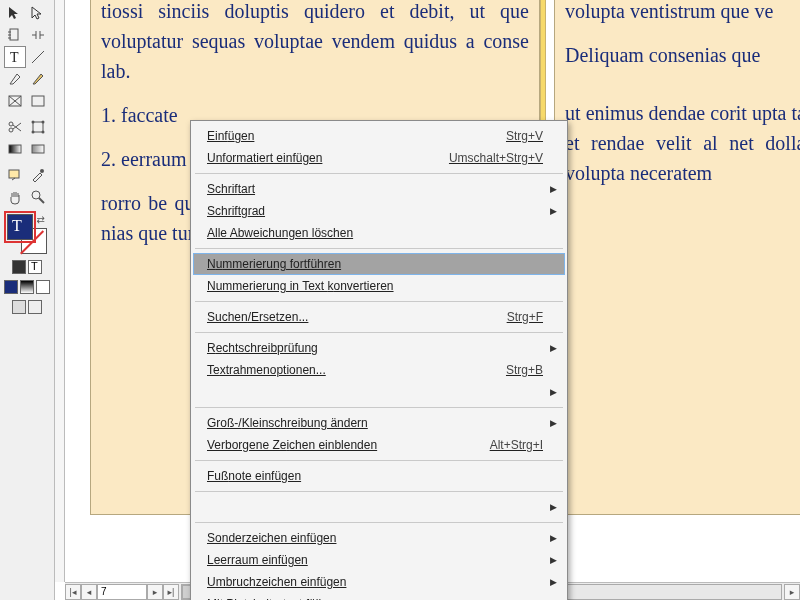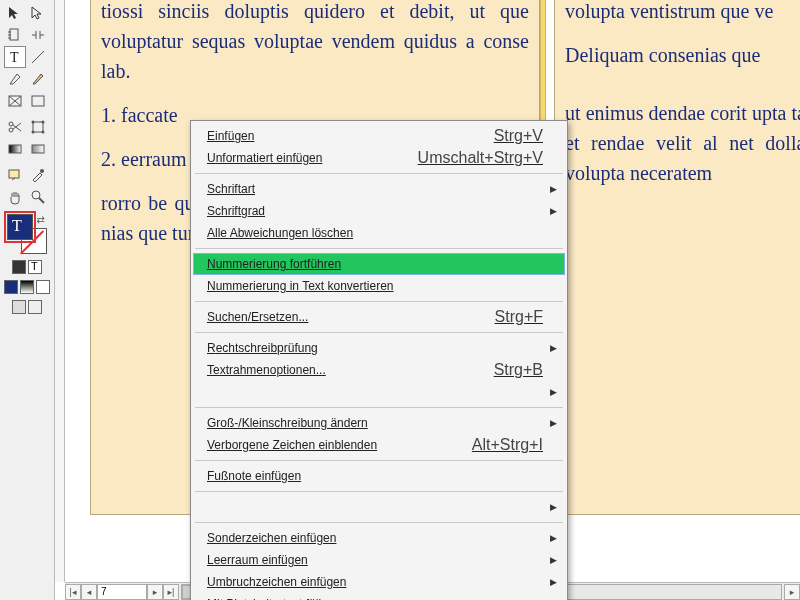--- a/index.html
+++ b/index.html
@@ -30,23 +30,23 @@
   .spread { position: absolute; left: 25px; top: -5px; display: flex; }
   .sheet { width: 450px; height: 520px; background: #fbe9c4; border: 1px solid #b6a77f; padding: 0 10px; font-family: Georgia, 'Times New Roman', serif; font-size: 20px; line-height: 1.5; color: #1a2d7a; }
   .sheet.r { margin-left: 8px; }
   .gutter { width: 6px; background: #f6d96a; border-left:1px solid #c9b26a; border-right:1px solid #c9b26a; }
   .para { margin: 0 0 14px 0; text-align: justify; }
   .numitem { margin: 0 0 14px 0; }
   .numitem .n { display:inline-block; min-width: 1em; }
 
   .ctxmenu { position: absolute; left: 190px; top: 120px; width: 378px; background: #f4f4f4; border: 1px solid #8a8a8a; box-shadow: 2px 3px 6px rgba(0,0,0,0.35); padding: 4px 2px; font-size: 12px; color: #222; z-index: 50; }
   .mi { display: flex; align-items: center; height: 22px; padding: 0 22px 0 14px; position: relative; white-space: nowrap; text-decoration: underline; }
-  .mi.hover { background: #22c55e; border: 1px solid #7eb4ea; height:22px; padding:0 21px 0 13px; }
+  .mi.hover { background: #a3a3a3; border: 1px solid #7eb4ea; height:22px; padding:0 21px 0 13px; }
   .mi .lbl { flex: 1; }
-  .mi .sc { color: #444; font-size: 16px; }
+  .mi .sc { color: #444; font-size: 12px; }
   .mi .sub { position: absolute; right: 8px; top: 6px; font-size: 9px; color: #333; }
   .msep { height: 1px; background: #c9c9c9; margin: 4px 2px; }
   .mn { text-decoration: underline; }
 </style>
 </head>
 <body>
 
 <div class="toolbox">
   <div class="tool-grid">
     <div class="tool">

